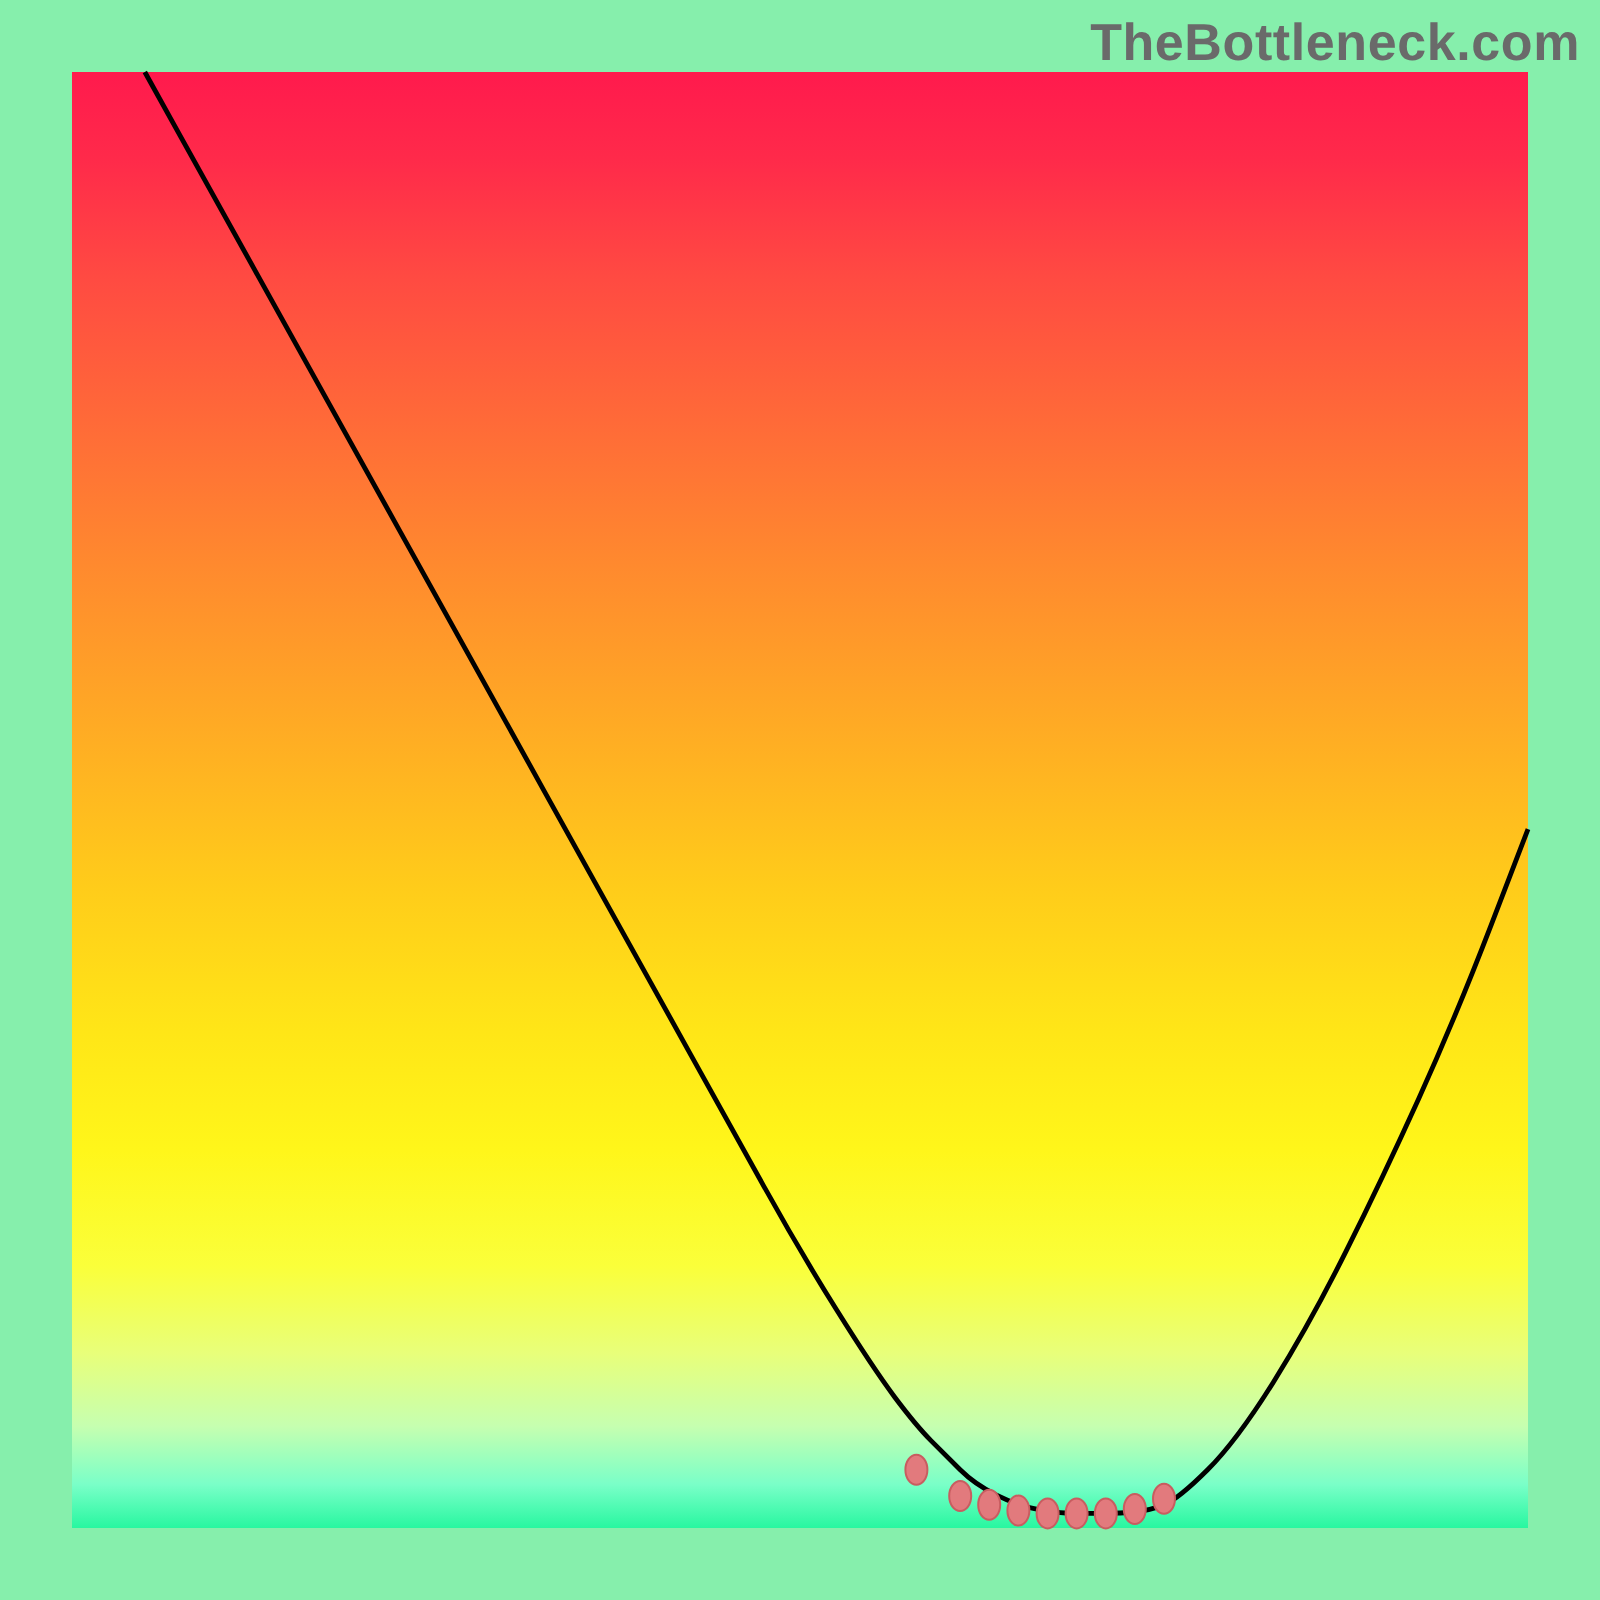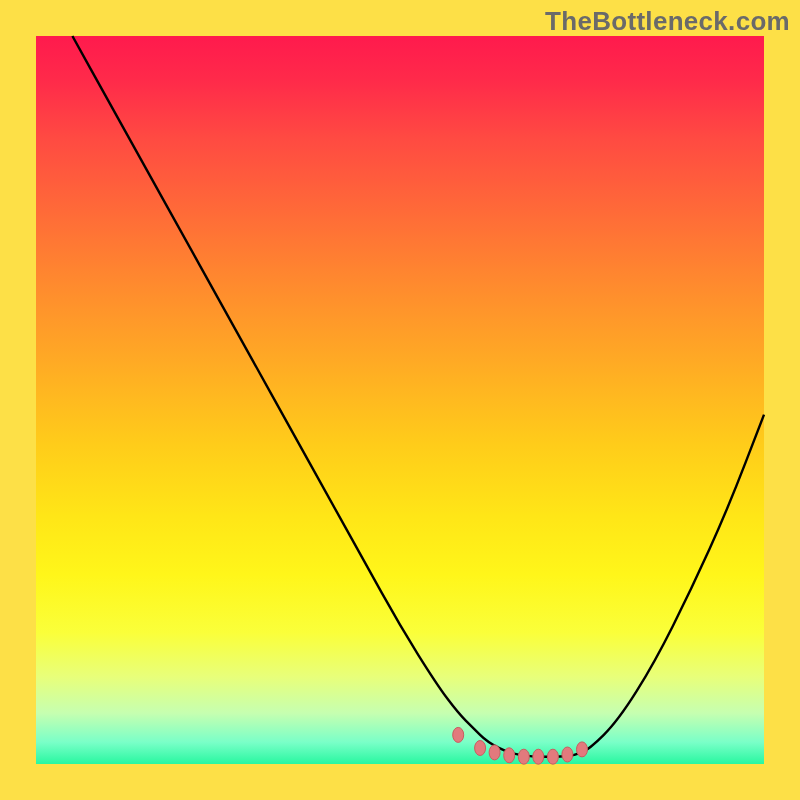--- a/index.html
+++ b/index.html
@@ -10,21 +10,21 @@
     background: #000;
     overflow: hidden;
     font-family: Arial, Helvetica, sans-serif;
   }
   .frame {
     position: absolute;
     top: 0;
     left: 0;
     width: 800px;
     height: 800px;
-    background: #fde047;
+    background: #86efac;
   }
   .plot-area {
     position: absolute;
     left: 36px;
     top: 36px;
     width: 728px;
     height: 728px;
     
     background: linear-gradient(to bottom,
       #ff1a4d 0%,

